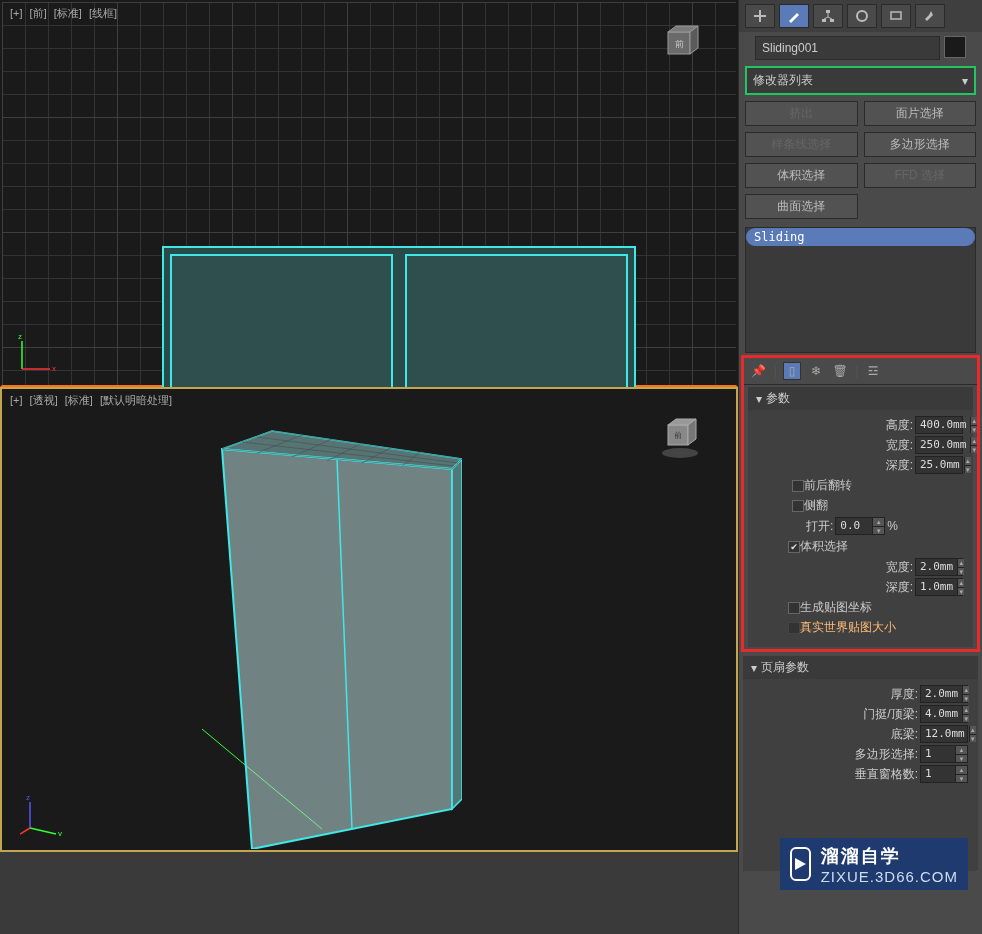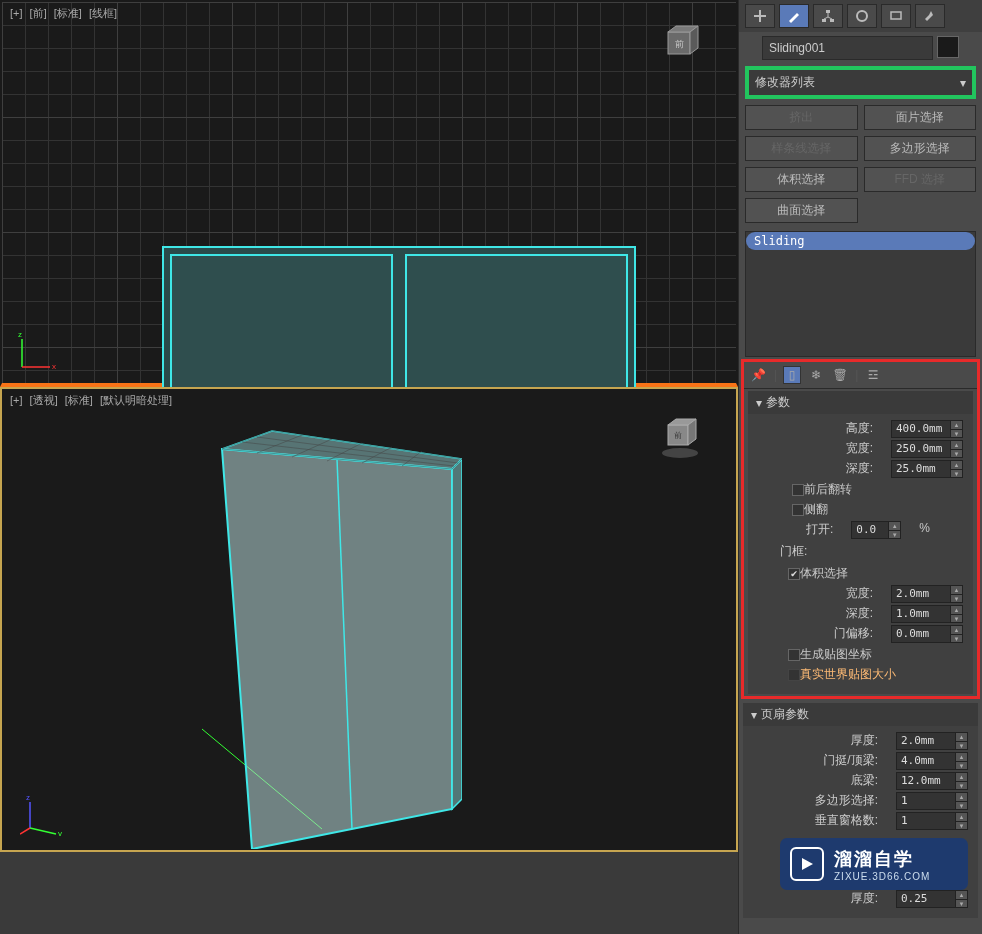--- a/index.html
+++ b/index.html
@@ -13,21 +13,21 @@
   overflow: hidden;
   position: relative;
 }
 .main-container { display: flex; width: 100%; height: 100%; }
 .viewport-area { width: 738px; display: flex; flex-direction: column; }
 .viewport {
   position: relative;
   background: #1a1a1a;
   border: 2px solid #1a1a1a;
 }
-.viewport.top { height: 387px; border-bottom: 4px solid #f97316; }
+.viewport.top { height: 387px; border-bottom: 2px solid #f97316; }
 .viewport.bottom { height: 465px; border-top: 2px solid #c6a550; border-left: 2px solid #c6a550; border-right: 2px solid #c6a550; border-bottom: 2px solid #c6a550; }
 .viewport-label {
   position: absolute;
   top: 4px; left: 8px;
   color: #a8a8a8;
   font-size: 11px;
   z-index: 10;
 }
 .viewport-label span { margin-right: 4px; }
 .grid-bg {
@@ -92,40 +92,40 @@
 .tab-btn {
   width: 30px; height: 24px;
   background: #4a4a4a;
   border: 1px solid #2a2a2a;
   display: flex; align-items: center; justify-content: center;
   color: #b8b8b8;
 }
 .tab-btn.active { background: #5a7ab8; }
 .name-row {
   display: flex;
-  padding: 4px 23px;
+  padding: 4px 16px;
   gap: 4px;
 }
 .obj-name {
   flex: 1;
   background: #3a3a3a;
   border: 1px solid #2a2a2a;
   color: #ccc;
   padding: 4px 6px;
   font-size: 12px;
 }
 .color-swatch {
   width: 22px; height: 22px;
   background: #1a1a1a;
   border: 1px solid #666;
 }
 .mod-dropdown {
   margin: 2px 6px;
   background: #3a3a3a;
-  border: 4px solid #22c55e;
+  border: 2px solid #22c55e;
   padding: 4px 6px;
   display: flex;
   justify-content: space-between;
   align-items: center;
   color: #ccc;
 }
 .btn-grid {
   display: grid;
   grid-template-columns: 1fr 1fr;
   gap: 6px;
@@ -177,31 +177,31 @@
   background: #3a3a3a;
   padding: 3px 8px;
   color: #ccc;
   display: flex;
   align-items: center;
   gap: 4px;
 }
 .rollout-body { padding: 4px 10px 8px 10px; }
 .param-row {
   display: flex;
-  align-items: flex-start;
+  align-items: center;
   justify-content: flex-end;
-  gap: 18px;
+  gap: 2px;
   margin: 2px 0;
 }
 .param-label { color: #ccc; font-size: 12px; text-align: right; }
 .spinner {
   display: flex;
   background: #333;
   border: 1px solid #222;
-  width: 72px;
+  width: 48px;
 }
 .spinner-val {
   flex: 1;
   color: #ddd;
   padding: 1px 4px;
   font-family: monospace;
   font-size: 11px;
 }
 .spinner-btns {
   width: 12px;
@@ -245,31 +245,30 @@
   position: absolute;
   right: 14px;
   bottom: 44px;
   width: 188px; height: 52px;
   background: #1e3a6e;
   display: flex;
   align-items: center;
   padding: 0 10px;
   gap: 10px;
   z-index: 50;
-  border-radius: 7px;
 }
 .wm-play {
   width: 34px; height: 34px;
   border: 2px solid #fff;
   border-radius: 6px;
   display: flex; align-items: center; justify-content: center;
 }
 .wm-text { display: flex; flex-direction: column; color: #fff; }
 .wm-main { font-size: 18px; font-weight: bold; letter-spacing: 2px; }
-.wm-sub { font-size: 10px; letter-spacing: 1px; color: #cde; }
+.wm-sub { font-size: 15px; letter-spacing: 1px; color: #cde; }
 </style>
 </head>
 <body>
 
 <div class="main-container">
   <div class="viewport-area">
 
     <div class="viewport top">
       <div class="grid-bg"></div>
       <div class="viewport-label">
@@ -474,49 +473,38 @@
             <span class="param-label">打开:</span>
             <div class="spinner" style="width:50px">
                 <div class="spinner-val">0.0</div>
                 <div class="spinner-btns">
                   <div class="spin-up">▲</div>
                   <div class="spin-down">▼</div>
                 </div>
               </div>
             <span>%</span>
           </div>
-          <div class="section-label">门框:</div>
           <div class="check-row indent">
             <div class="checkbox">✔</div>
             <span>体积选择</span>
           </div>
           <div class="param-row">
             <span class="param-label">宽度:</span>
             <div class="spinner">
                 <div class="spinner-val">2.0mm</div>
                 <div class="spinner-btns">
                   <div class="spin-up">▲</div>
                   <div class="spin-down">▼</div>
                 </div>
               </div>
           </div>
           <div class="param-row">
             <span class="param-label">深度:</span>
             <div class="spinner">
                 <div class="spinner-val">1.0mm</div>
-                <div class="spinner-btns">
-                  <div class="spin-up">▲</div>
-                  <div class="spin-down">▼</div>
-                </div>
-              </div>
-          </div>
-          <div class="param-row">
-            <span class="param-label">门偏移:</span>
-            <div class="spinner">
-                <div class="spinner-val">0.0mm</div>
                 <div class="spinner-btns">
                   <div class="spin-up">▲</div>
                   <div class="spin-down">▼</div>
                 </div>
               </div>
           </div>
           <div class="check-row indent">
             <div class="checkbox"></div>
             <span>生成贴图坐标</span>
           </div>

